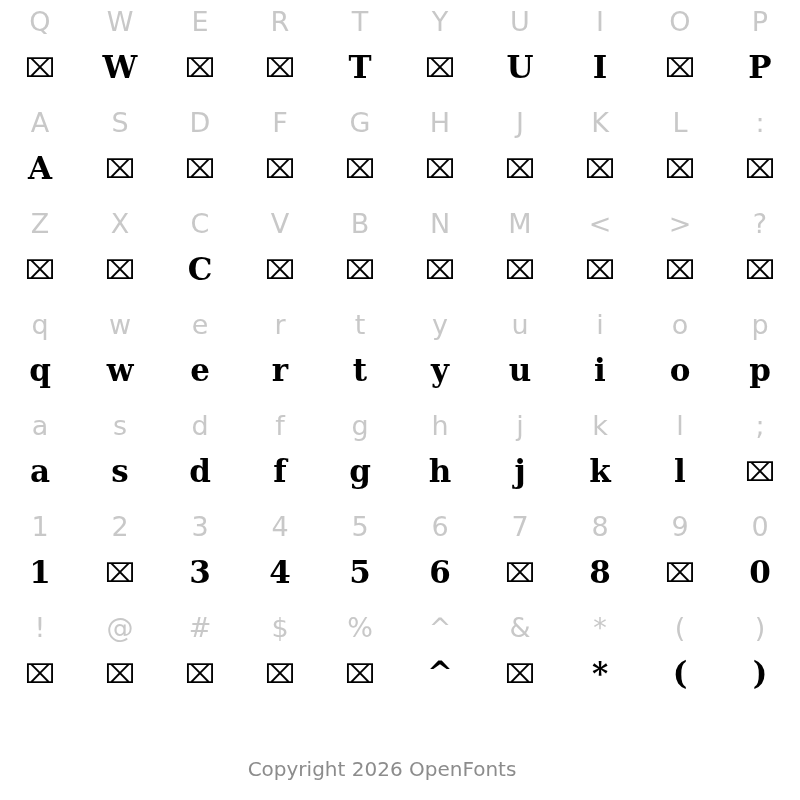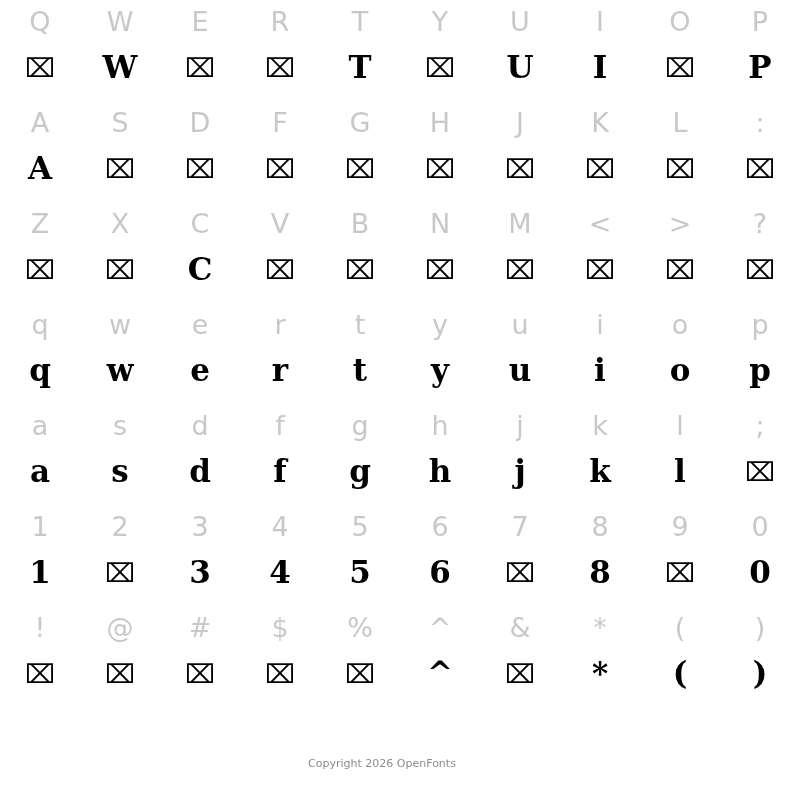--- a/index.html
+++ b/index.html
@@ -66,21 +66,21 @@
     font-size: 26px;
     padding-top: 7px;
   }
   .footer {
     position: absolute;
     left: 0;
     top: 757px;
     width: 800px;
     text-align: center;
     color: #8c8c8c;
-    font-size: 11px;
+    font-size: 20px;
     font-family: "DejaVu Sans", sans-serif;
     padding-right: 36px;
     box-sizing: border-box;
   }
   .footer-inner {
     display: inline-block;
   }
 </style>
 </head>
 <body>

